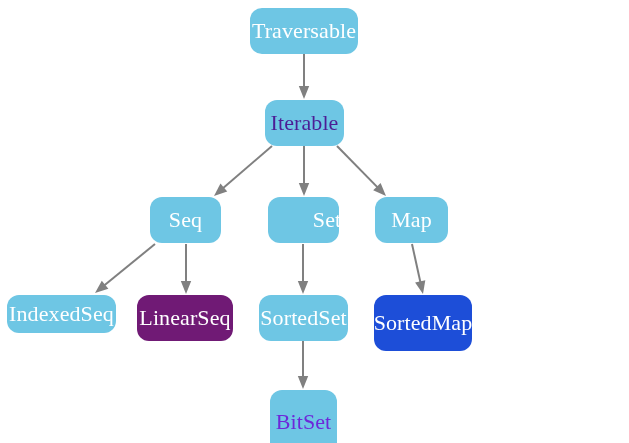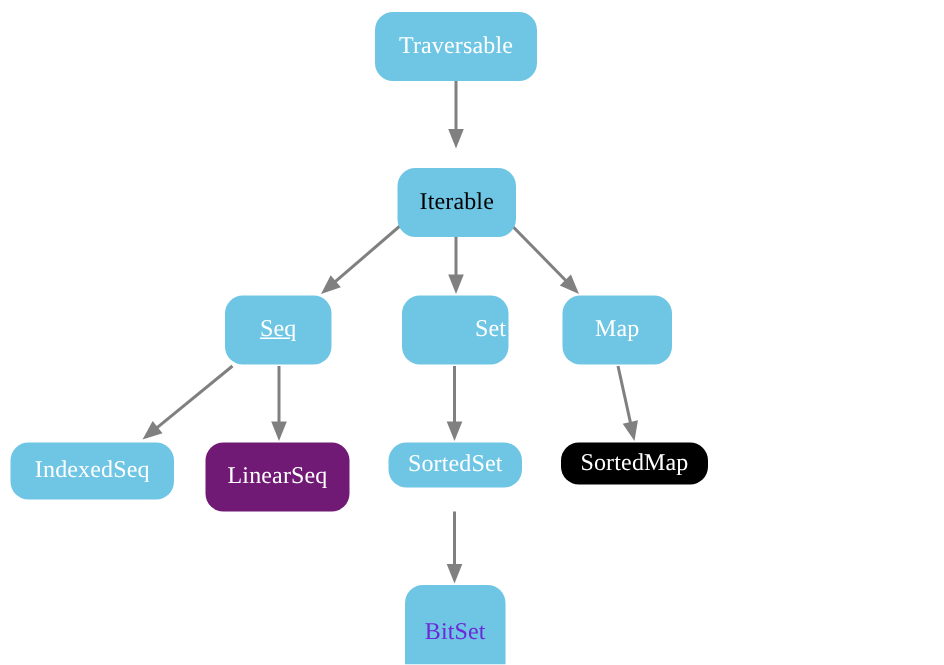--- a/index.html
+++ b/index.html
@@ -25,21 +25,21 @@
   }
   .node {
     position: absolute;
     box-sizing: border-box;
     background: #6ec6e4;
     border-radius: 12px;
     color: #ffffff;
     display: flex;
     align-items: center;
     justify-content: center;
-    font-size: 16px;
+    font-size: 22px;
     line-height: 1;
     letter-spacing: 0.1px;
     white-space: nowrap;
     user-select: none;
     z-index: 2;
   }
   .node-label {
     display: block;
     padding-bottom: 1px;
   }
@@ -84,41 +84,41 @@
       </g>
       <g>
         <line x1="303" y1="341" x2="303" y2="378" stroke="#808080" stroke-width="2"></line>
         <polygon points="303,389 297.8,376 308.2,376" fill="#808080"></polygon>
       </g>
     </svg>
 
   <div class="node" style="left: 250px; top: 8px; width: 108px; height: 46px; background: rgb(110, 198, 228); color: rgb(255, 255, 255); border-radius: 12px;">
     <span class="node-label">Traversable</span>
   </div>
-  <div class="node" style="left: 265px; top: 112px; width: 79px; height: 46px; background: rgb(110, 198, 228); color: #000000; border-radius: 12px;">
+  <div class="node" style="left: 265px; top: 100px; width: 79px; height: 46px; background: rgb(110, 198, 228); color: #4c1d95; border-radius: 12px;">
     <span class="node-label">Iterable</span>
   </div>
-  <div class="node" style="left: 150px; top: 197px; width: 71px; height: 46px; background: rgb(110, 198, 228); color: rgb(255, 255, 255); border-radius: 12px; text-decoration: underline;">
+  <div class="node" style="left: 150px; top: 197px; width: 71px; height: 46px; background: rgb(110, 198, 228); color: rgb(255, 255, 255); border-radius: 12px;">
     <span class="node-label">Seq</span>
   </div>
   <div class="node" style="left: 268px; top: 197px; width: 71px; height: 46px; background: rgb(110, 198, 228); color: rgb(255, 255, 255); border-radius: 12px; padding-left: 47px;">
     <span class="node-label">Set</span>
   </div>
   <div class="node" style="left: 375px; top: 197px; width: 73px; height: 46px; background: rgb(110, 198, 228); color: rgb(255, 255, 255); border-radius: 12px;">
     <span class="node-label">Map</span>
   </div>
   <div class="node" style="left: 7px; top: 295px; width: 109px; height: 38px; background: rgb(110, 198, 228); color: rgb(255, 255, 255); border-radius: 12px;">
     <span class="node-label">IndexedSeq</span>
   </div>
   <div class="node" style="left: 137px; top: 295px; width: 96px; height: 46px; background: #701a75; color: rgb(255, 255, 255); border-radius: 12px;">
     <span class="node-label">LinearSeq</span>
   </div>
-  <div class="node" style="left: 259px; top: 295px; width: 89px; height: 30px; background: rgb(110, 198, 228); color: rgb(255, 255, 255); border-radius: 12px; justify-content: center;">
+  <div class="node" style="left: 259px; top: 295px; width: 89px; height: 46px; background: rgb(110, 198, 228); color: rgb(255, 255, 255); border-radius: 12px; justify-content: center;">
     <span class="node-label">SortedSet</span>
   </div>
-  <div class="node" style="left: 374px; top: 295px; width: 98px; height: 28px; background: #000000; color: rgb(255, 255, 255); border-radius: 12px;">
+  <div class="node" style="left: 374px; top: 295px; width: 98px; height: 56px; background: #1d4ed8; color: rgb(255, 255, 255); border-radius: 12px;">
     <span class="node-label">SortedMap</span>
   </div>
   <div class="node" style="left: 270px; top: 390px; width: 67px; height: 64px; background: rgb(110, 198, 228); color: #6d28d9; border-radius: 12px;">
     <span class="node-label">BitSet</span>
   </div>
 
 </div>
 
 </body></html>

